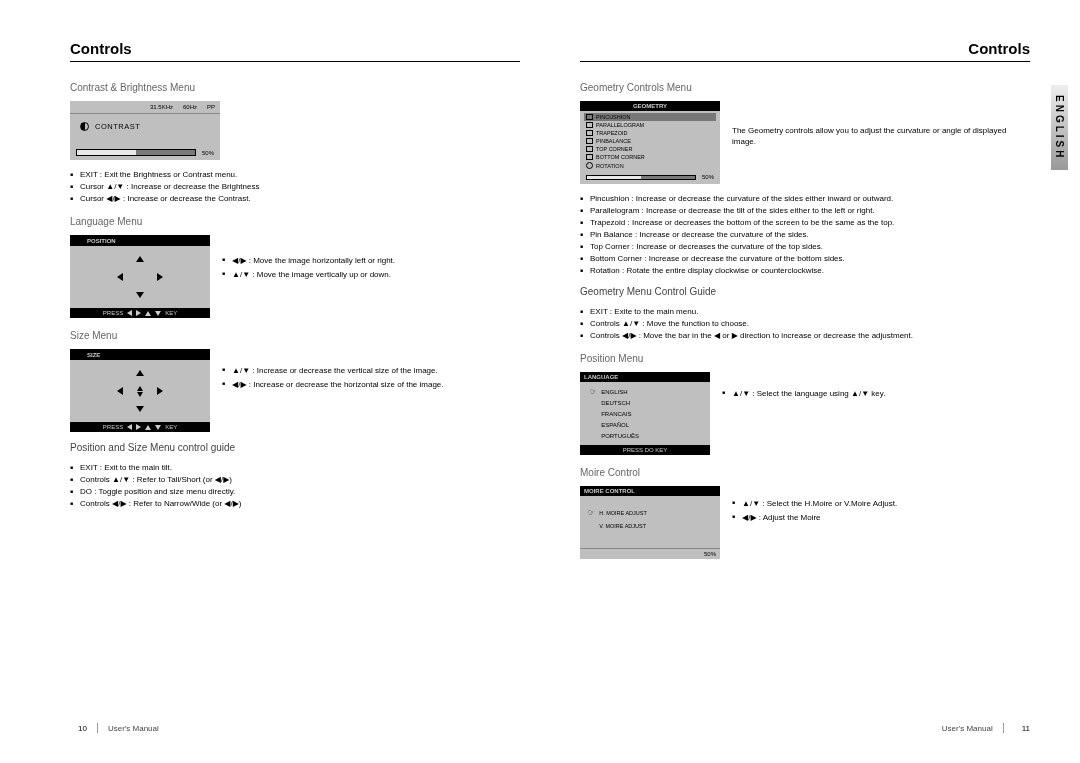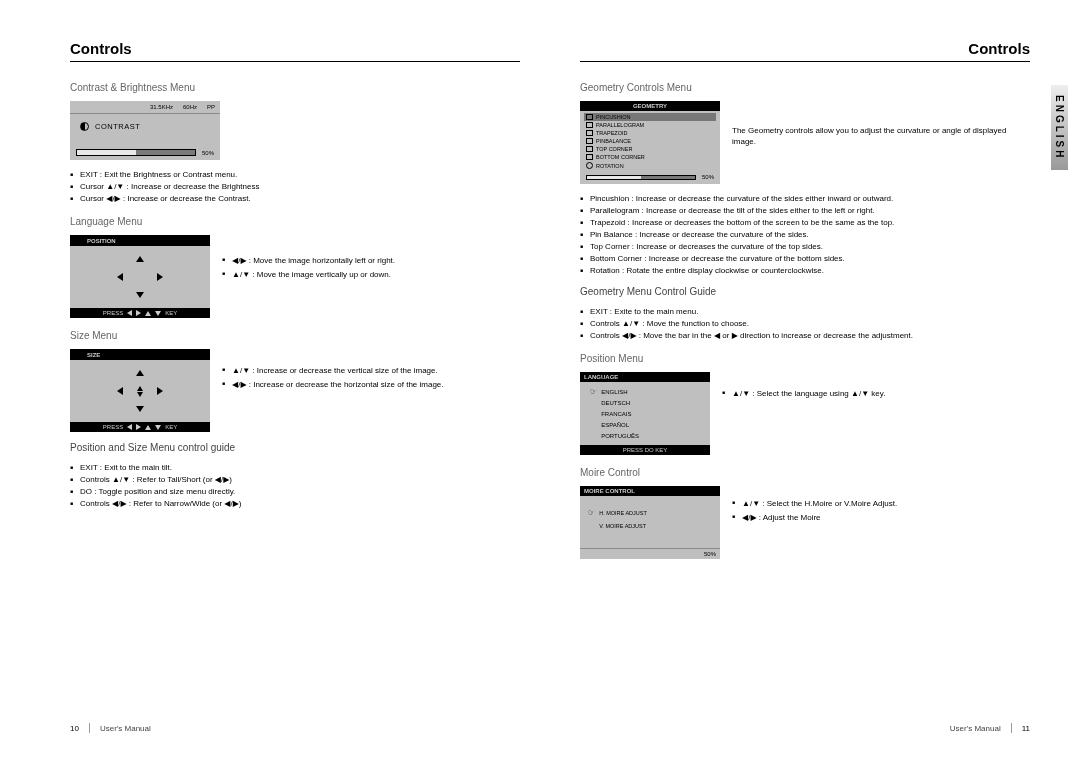--- a/index.html
+++ b/index.html
@@ -165,21 +165,21 @@
     position: absolute;
     bottom: 30px;
     font-size: 8px;
     color: #444;
     display:flex;
     align-items:center;
     gap: 10px;
   }
   .footer-left { left: 70px; }
   .footer-right { right: 50px; }
-  .fnum { font-size:8px; color:#000; }
+  .fnum { font-size:8px; color:#000;margin-left:8px; }
   .vdiv { width:1px; height:10px; background:#999; }
   .english-tab {
     position: absolute;
     right: 12px;
     top: 85px;
     writing-mode: vertical-rl;
     font-size: 10px;
     font-weight: bold;
     letter-spacing: 3px;
     color:#000;

